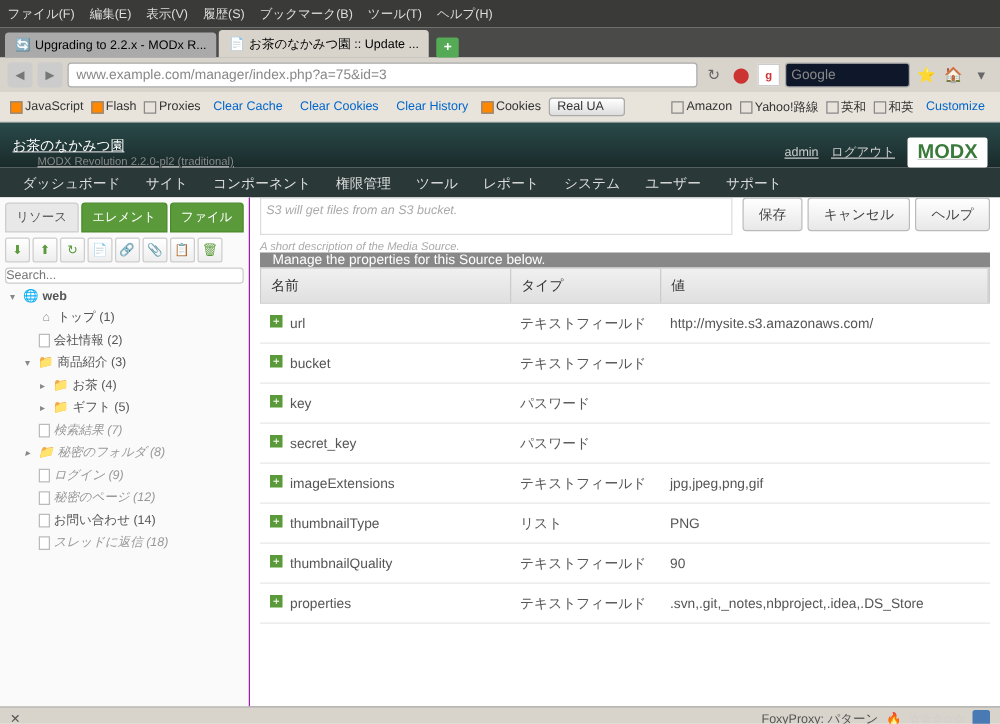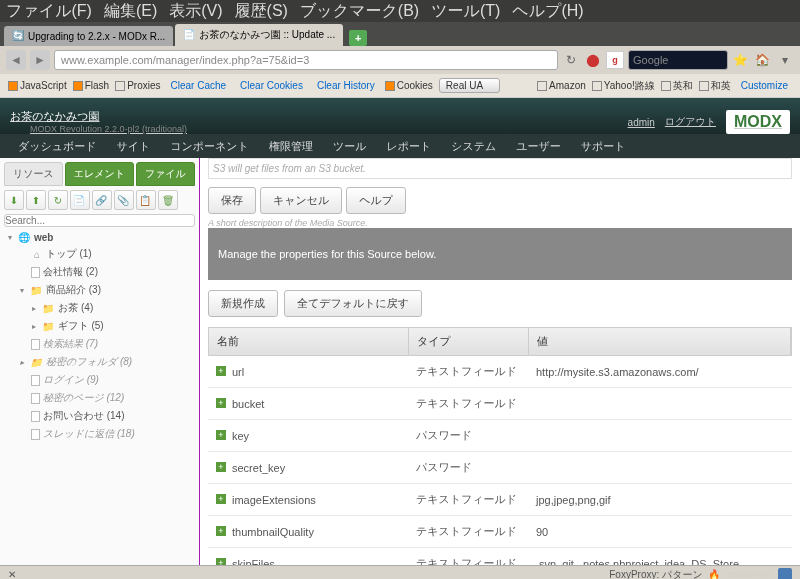--- a/index.html
+++ b/index.html
@@ -1,19 +1,19 @@
 <!DOCTYPE html>
 <html><head>
 <meta charset="utf-8">
 <style>
 * { margin: 0; padding: 0; box-sizing: border-box; font-family: Arial, sans-serif; }
 body { width: 800px; height: 579px; overflow: hidden; background: #f0f0f0; font-size: 11px; }
 
 
-.browser-menubar { background: #3a3a38; color: #ddd; height: 22px; display: flex; align-items: center; padding: 0 6px; font-size: 16px; }
+.browser-menubar { background: #3a3a38; color: #ddd; height: 22px; display: flex; align-items: center; padding: 0 6px; font-size: 10px; }
 .browser-menubar span { margin-right: 12px; cursor: default; }
 .browser-tabs { background: #4a4a48; height: 24px; display: flex; align-items: flex-end; padding: 0 4px; }
 .tab { background: #d8d4cc; padding: 4px 8px; margin-right: 2px; border-radius: 3px 3px 0 0; font-size: 10px; display: flex; align-items: center; max-width: 180px; overflow: hidden; white-space: nowrap; }
 .tab.inactive { background: #aaa; }
 .tab-icon { width: 12px; height: 12px; margin-right: 4px; display: inline-block; }
 .newtab { color: #fff; background: #5a5; width: 18px; height: 16px; text-align: center; border-radius: 2px; margin-left: 4px; font-weight: bold; line-height: 16px; }
 .browser-urlbar { background: #d8d4cc; height: 28px; display: flex; align-items: center; padding: 0 6px; gap: 4px; }
 .nav-btn { width: 20px; height: 20px; background: #ccc; border-radius: 3px; color: #777; text-align: center; line-height: 20px; font-size: 12px; }
 .url-input { flex: 1; height: 20px; background: #fff; border: 1px solid #aaa; border-radius: 3px; padding: 0 6px; color: #888; font-size: 11px; }
 .url-right { display: flex; gap: 4px; align-items: center; }
@@ -49,26 +49,26 @@
 .tree-indent2 { padding-left: 28px; }
 .tree-arrow { width: 8px; display: inline-block; color: #888; font-size: 8px; }
 .tree-icon { width: 12px; height: 12px; display: inline-flex; align-items: center; justify-content: center; font-size: 10px; }
 .folder-icon { color: #d4a44a; }
 .page-icon { color: #ccc; border: 1px solid #bbb; width: 9px; height: 11px; background: #fff; }
 .home-icon { color: #888; }
 .tree-italic { font-style: italic; color: #999; }
 
 
 .main { flex: 1; padding: 0 8px; overflow-y: auto; }
-.top-row { display: flex; gap: 8px; margin-bottom: 4px; flex-direction: column; }
+.top-row { display: flex; gap: 8px; margin-bottom: 4px; }
 .desc-box { flex: 1; border: 1px solid #ddd; height: 30px; padding: 4px; color: #aaa; font-size: 10px; font-style: italic; }
 .btn-group { display: flex; gap: 4px; align-items: flex-start; }
 .btn { border: 1px solid #bbb; background: linear-gradient(#fff,#e8e8e8); padding: 5px 12px; border-radius: 3px; font-size: 11px; color: #444; cursor: pointer; }
 .hint { color: #aaa; font-size: 9px; font-style: italic; }
-.section-bar { background: #888; color: #fff; padding: 20px 10px; font-size: 11px; }
+.section-bar { background: #888; color: #fff; padding: 0 10px; font-size: 11px; }
 .sub-btns { display: flex; gap: 6px; padding: 10px 0; }
 .grid-header { display: flex; background: linear-gradient(#f0f0f0,#e0e0e0); border: 1px solid #ccc; }
 .grid-header > div { padding: 6px 8px; font-size: 11px; color: #333; border-right: 1px solid #ccc; }
 .col1 { width: 200px; }
 .col2 { width: 120px; }
 .col3 { flex: 1; }
 .grid-row { display: flex; border-bottom: 1px solid #e8e8e8; align-items: center; }
 .grid-row > div { padding: 8px; font-size: 11px; color: #555; }
 .row-icon { width: 10px; height: 10px; background: #5a9a3a; display: inline-block; margin-right: 6px; position: relative; }
 .row-icon::before { content: "+"; color: #fff; position: absolute; font-size: 9px; line-height: 10px; width: 10px; text-align: center; }
@@ -279,24 +279,20 @@
       <div class="desc-box">S3 will get files from an S3 bucket.</div>
       <div class="btn-group">
         <div class="btn">保存</div>
         <div class="btn">キャンセル</div>
         <div class="btn">ヘルプ</div>
       </div>
     </div>
     <div class="hint">A short description of the Media Source.</div>
 
     <div class="section-bar">Manage the properties for this Source below.</div>
-    <div class="sub-btns">
-      <div class="btn">新規作成</div>
-      <div class="btn">全てデフォルトに戻す</div>
-    </div>
     <div class="grid-header">
       <div class="col1">名前</div>
       <div class="col2">タイプ</div>
       <div class="col3">値</div>
     </div>
     <div id="grid-rows">
         <div class="grid-row">
           <div class="col1"><span class="row-icon"></span><span>url</span></div>
           <div class="col2">テキストフィールド</div>
           <div class="col3">http://mysite.s3.amazonaws.com/</div>
@@ -315,26 +311,31 @@
           <div class="col1"><span class="row-icon"></span><span>secret_key</span></div>
           <div class="col2">パスワード</div>
           <div class="col3"></div>
         </div>
         <div class="grid-row">
           <div class="col1"><span class="row-icon"></span><span>imageExtensions</span></div>
           <div class="col2">テキストフィールド</div>
           <div class="col3">jpg,jpeg,png,gif</div>
         </div>
         <div class="grid-row">
+          <div class="col1"><span class="row-icon"></span><span>thumbnailType</span></div>
+          <div class="col2">リスト</div>
+          <div class="col3">PNG</div>
+        </div>
+        <div class="grid-row">
           <div class="col1"><span class="row-icon"></span><span>thumbnailQuality</span></div>
           <div class="col2">テキストフィールド</div>
           <div class="col3">90</div>
         </div>
         <div class="grid-row">
-          <div class="col1"><span class="row-icon"></span><span>skipFiles</span></div>
+          <div class="col1"><span class="row-icon"></span><span>properties</span></div>
           <div class="col2">テキストフィールド</div>
           <div class="col3">.svn,.git,_notes,nbproject,.idea,.DS_Store</div>
         </div>
       </div>
   </div>
 </div>
 
 <div class="statusbar">
   <span>✕</span>
   <div class="right">

